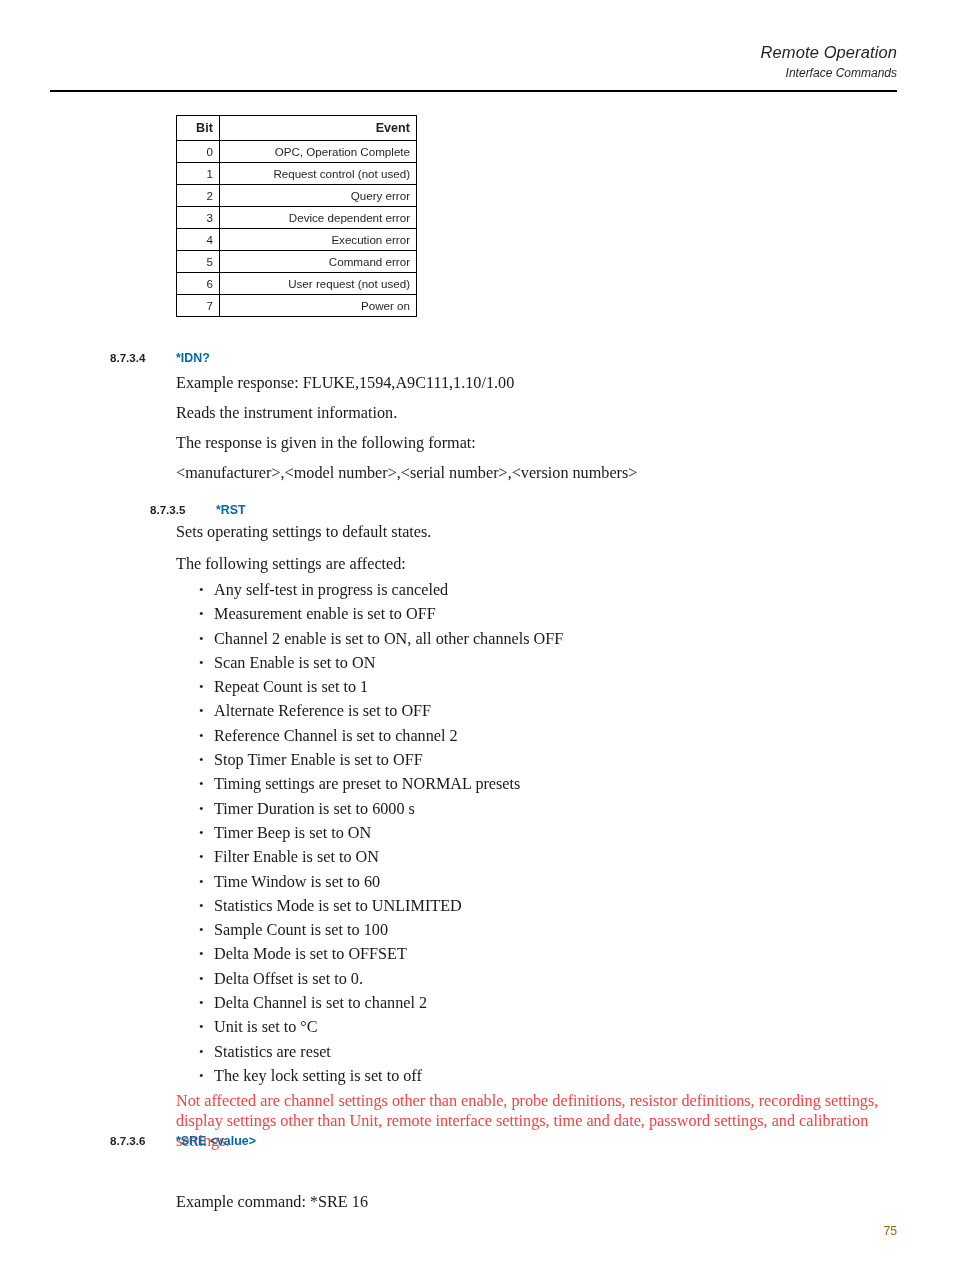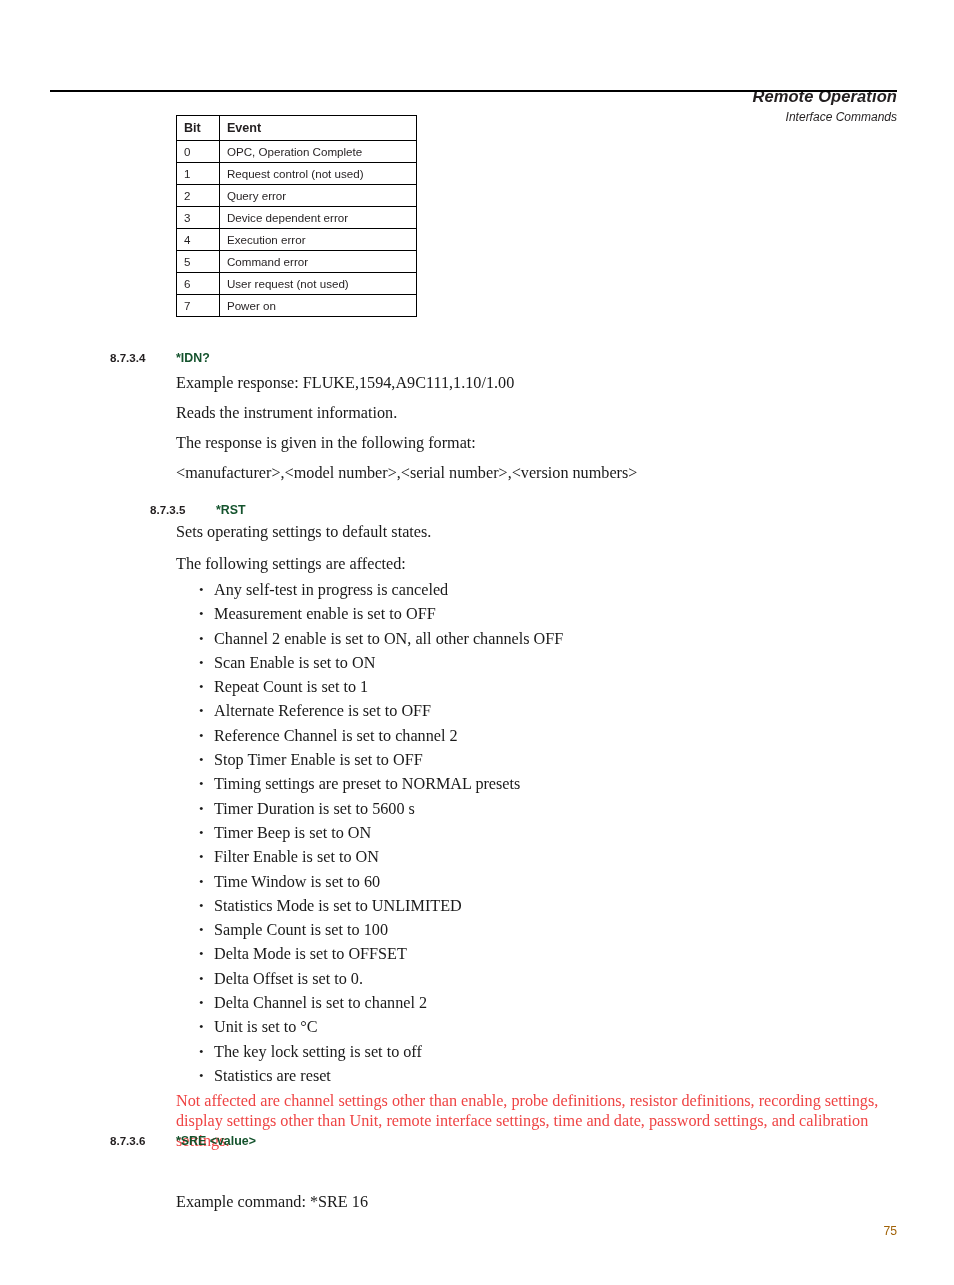--- a/index.html
+++ b/index.html
@@ -20,27 +20,26 @@
   
   #page-header {
     position: absolute;
     left: 50px;
     top: 42px;
     width: 847px;
     text-align: right;
   }
   #page-header .hdr-title {
     font-family: "Liberation Sans", sans-serif;
-    font-weight: bold;
+    font-weight: normal;
     font-style: italic;
     font-size: 16.5px;
     letter-spacing: 0.1px;
     line-height: 20px;
     color: #231f20;
-    margin-top: 44px;
   }
   #page-header .hdr-sub {
     font-family: Liberation Sans, sans-serif;
     font-style: italic;
     font-size: 12px;
     line-height: 16px;
     color: #231f20;
     margin-top: 3px;
   }
   #header-rule {
@@ -59,21 +58,21 @@
     top: 115px;
     width: 241px;
     border-collapse: collapse;
     font-family: "Liberation Sans", sans-serif;
     font-size: 11.6px;
     color: #231f20;
   }
   #bit-event-table td, #bit-event-table th {
     border: 1px solid #000000;
     padding: 3px 6px 3px 7px;
-    text-align: left;
+    text-align: right;
     vertical-align: middle;
     height: 22px;
     font-weight: normal;
   }
   #bit-event-table thead th {
     font-weight: bold;
     font-size: 12.6px;
     height: 25px;
   }
   #bit-event-table .col-bit { width: 43px; }
@@ -99,21 +98,21 @@
     color: #231f20;
     text-align: right;
   }
   .sec-title {
     position: absolute;
     left: 176px;
     top: 0;
     font-family: "Liberation Sans", sans-serif;
     font-weight: bold;
     font-size: 12.4px;
-    color: #14532d;
+    color: #0369a1;
   }
   .body-p {
     position: absolute;
     left: 176px;
     font-size: 16.2px;
     line-height: 24.3px;
     color: #1a1a1a;
   }
   .para-block {
     position: absolute;
@@ -238,32 +237,32 @@
 <ul id="rst-bullets">
   <li>Any self-test in progress is canceled</li>
   <li>Measurement enable is set to OFF</li>
   <li>Channel 2 enable is set to ON, all other channels OFF</li>
   <li>Scan Enable is set to ON</li>
   <li>Repeat Count is set to 1</li>
   <li>Alternate Reference is set to OFF</li>
   <li>Reference Channel is set to channel 2</li>
   <li>Stop Timer Enable is set to OFF</li>
   <li>Timing settings are preset to NORMAL presets</li>
-  <li>Timer Duration is set to 5600 s</li>
+  <li>Timer Duration is set to 6000 s</li>
   <li>Timer Beep is set to ON</li>
   <li>Filter Enable is set to ON</li>
   <li>Time Window is set to 60</li>
   <li>Statistics Mode is set to UNLIMITED</li>
   <li>Sample Count is set to 100</li>
   <li>Delta Mode is set to OFFSET</li>
   <li>Delta Offset is set to 0.</li>
   <li>Delta Channel is set to channel 2</li>
   <li>Unit is set to °C</li>
+  <li>Statistics are reset</li>
   <li>The key lock setting is set to off</li>
-  <li>Statistics are reset</li>
 </ul>
 
 <div class="para-block" style="top:1092px;">Not affected are channel settings other than enable, probe definitions, resistor definitions, recording settings, display settings other than Unit, remote interface settings, time and date, password settings, and calibration settings.</div>
 
 <div class="section" style="top:1134px;">
   <div class="sec-head">
     <span class="sec-num">8.7.3.6</span>
     <span class="sec-title">*SRE &lt;value&gt;</span>
   </div>
 </div>

